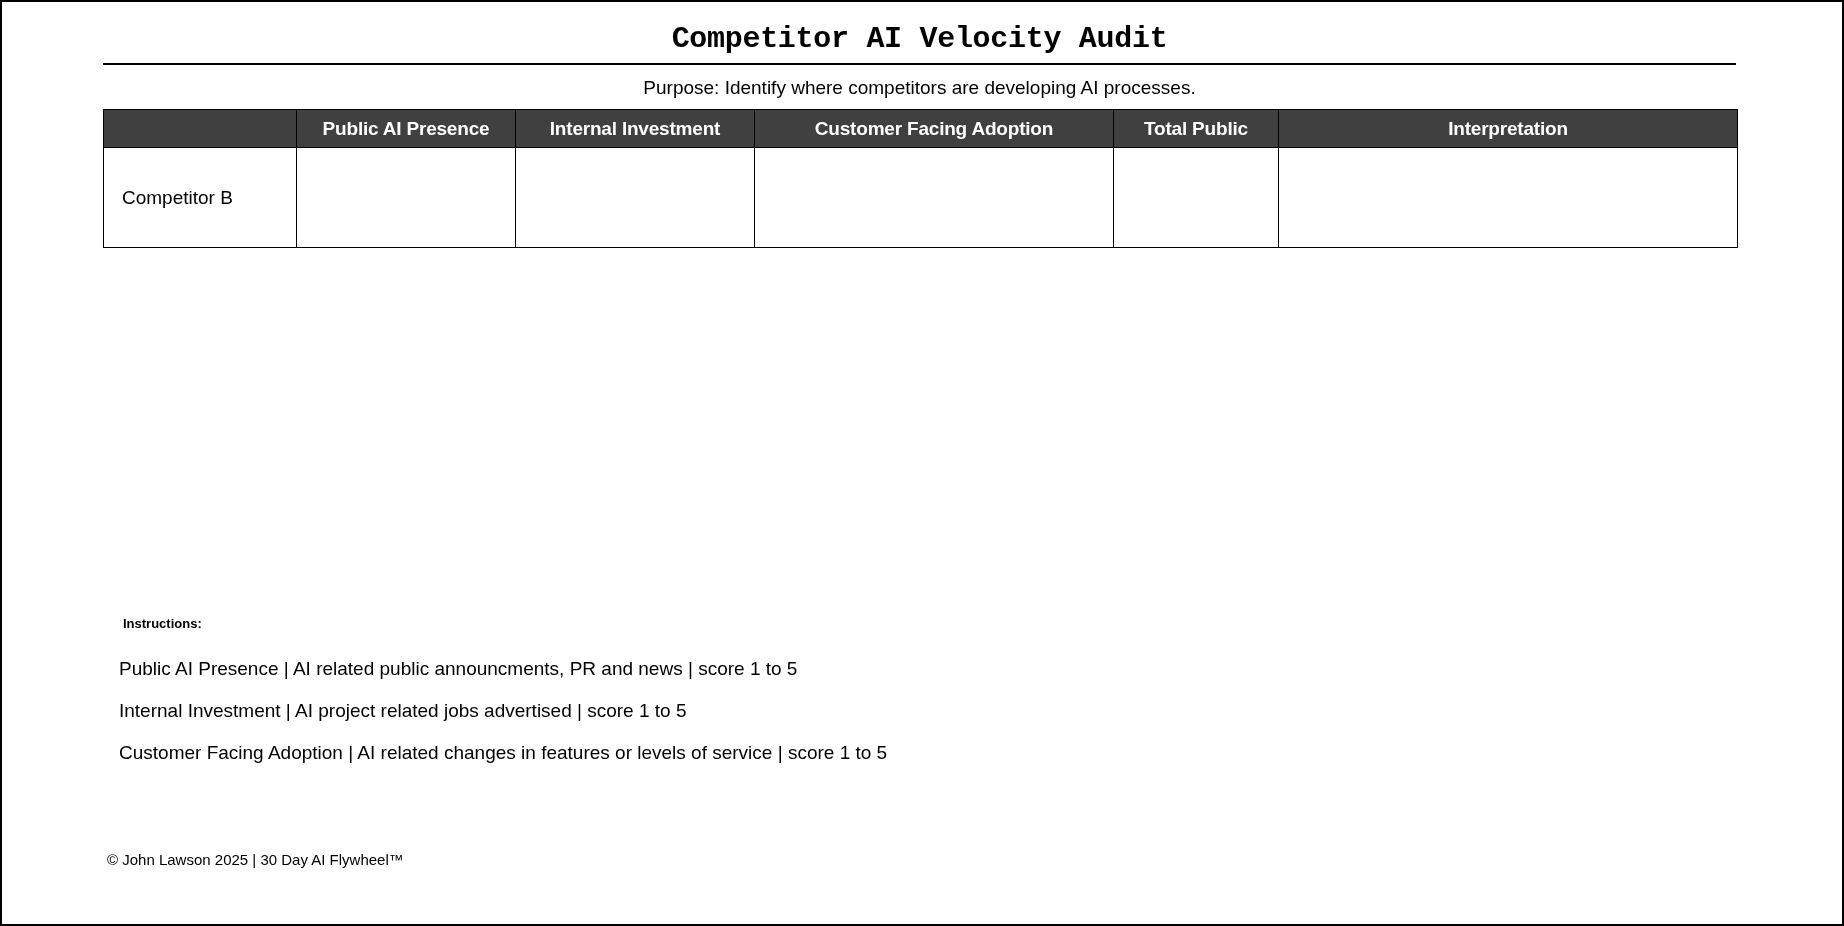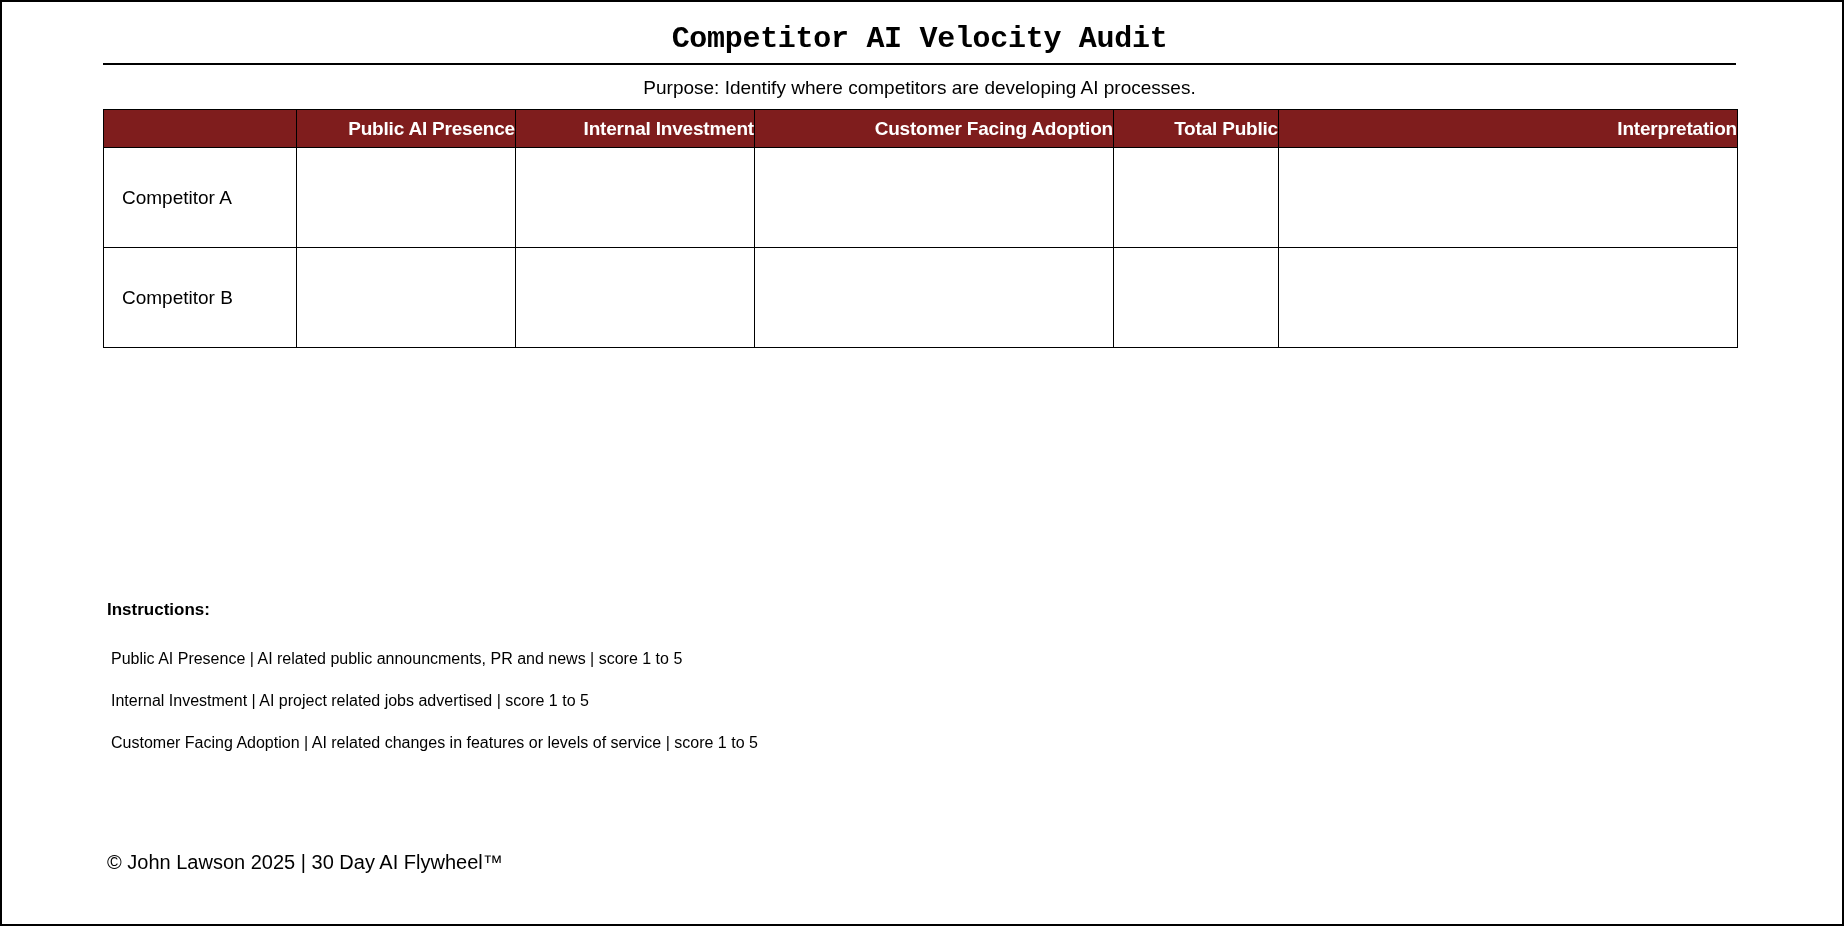--- a/index.html
+++ b/index.html
@@ -7,30 +7,30 @@
            font-family: "Liberation Sans", "DejaVu Sans", sans-serif; color: #000; }
     .frame { position: absolute; left: 0; top: 0; width: 1840px; height: 922px;
              border: 2px solid #000; background: #fff; }
     .title { position: absolute; left: 103px; width: 1633px; top: 22px; text-align: center;
              font-size: 30px; font-weight: bold; letter-spacing: -0.3px; font-family: Liberation Mono, monospace; }
     .rule { position: absolute; left: 103px; width: 1633px; top: 63px; height: 2px; background: #000; }
     .purpose { position: absolute; left: 103px; width: 1633px; top: 77px; text-align: center;
                font-size: 19px; }
     table.audit { position: absolute; left: 103px; top: 109px; width: 1634px;
                   border-collapse: collapse; table-layout: fixed; }
-    table.audit th { background: #7f1d1d; color: #ffffff; font-weight: bold; font-size: 19px;
-                     height: 37px; padding: 0; text-align: right; border: 1px solid #000;
+    table.audit th { background: #404040; color: #ffffff; font-weight: bold; font-size: 19px;
+                     height: 37px; padding: 0; text-align: center; border: 1px solid #000;
                      letter-spacing: -0.2px; }
     table.audit td { height: 99px; border: 1px solid #000; padding: 0; font-size: 19px;
                      vertical-align: middle; }
     table.audit td.rowlabel { padding-left: 18px; }
     .instructions { position: absolute; left: 107px; top: 600px; }
-    .instr-heading { font-weight: bold; font-size: 17px; margin: 0; height: 24px; }
-    .instr-line { font-size: 16px; margin: 4px; position: absolute; left: 0; white-space: nowrap; }
-    .footer { position: absolute; left: 107px; top: 851px; font-size: 20px; white-space: nowrap; }
+    .instr-heading { font-weight: bold; font-size: 13px; margin: 16px; height: 24px; }
+    .instr-line { font-size: 19px; margin: 12px; position: absolute; left: 0; white-space: nowrap; }
+    .footer { position: absolute; left: 107px; top: 851px; font-size: 15px; white-space: nowrap; }
   </style>
 </head>
 <body>
 
 <div class="frame"></div>
 
 <div class="title">Competitor AI Velocity Audit</div>
 <div class="rule"></div>
 <div class="purpose">Purpose: Identify where competitors are developing AI processes.</div>
 
@@ -48,28 +48,20 @@
       <th></th>
       <th>Public AI Presence</th>
       <th>Internal Investment</th>
       <th>Customer Facing Adoption</th>
       <th>Total Public</th>
       <th>Interpretation</th>
     </tr>
   </thead>
   <tbody>
     <tr>
-      <td class="rowlabel">Competitor A</td>
-      <td></td>
-      <td></td>
-      <td></td>
-      <td></td>
-      <td></td>
-    </tr>
-    <tr>
       <td class="rowlabel">Competitor B</td>
       <td></td>
       <td></td>
       <td></td>
       <td></td>
       <td></td>
     </tr>
   </tbody>
 </table>
 

